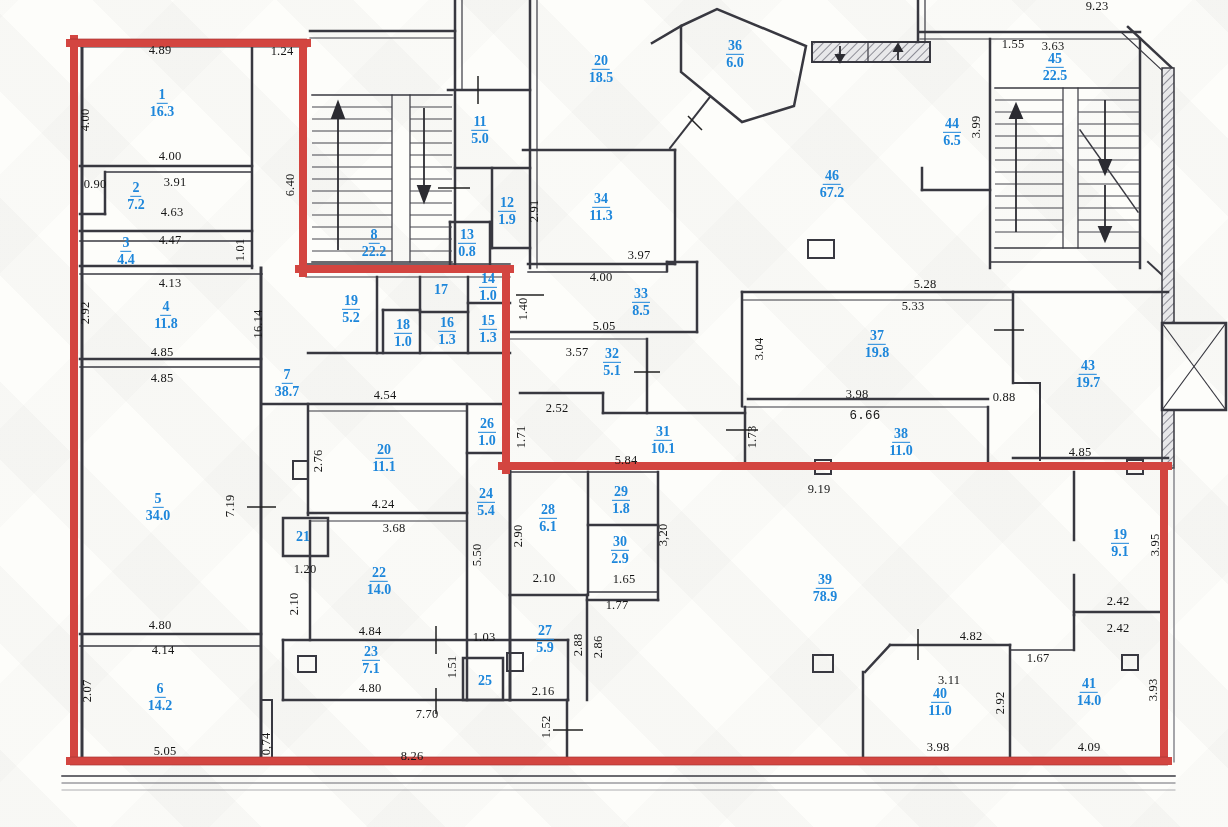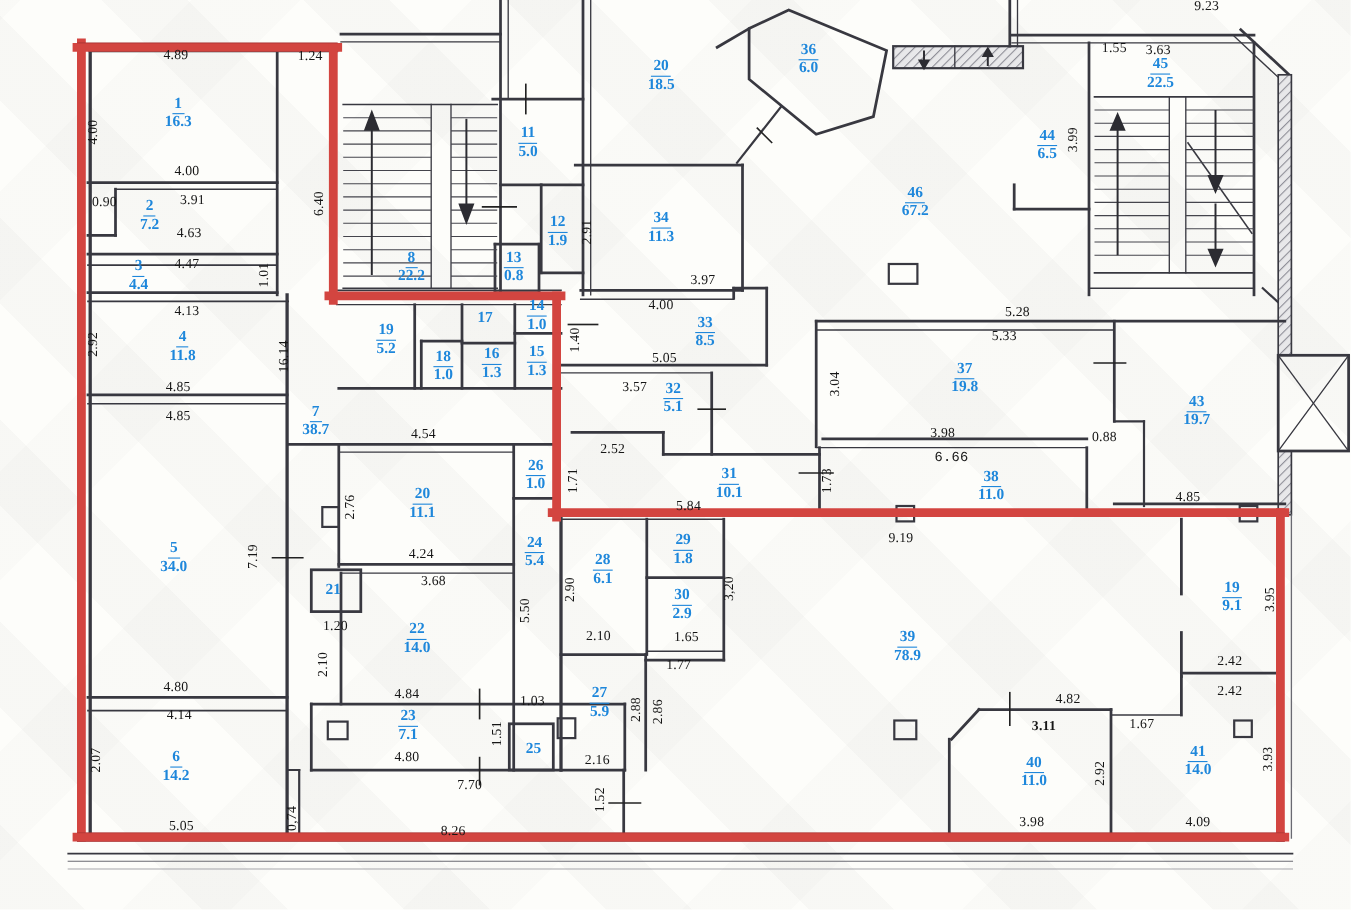--- a/index.html
+++ b/index.html
@@ -379,21 +379,21 @@
       <div class="dim v" style="left: 318px; top: 461px;">2.76</div>
       <div class="dim" style="left: 385px; top: 395px;">4.54</div>
       <div class="dim v" style="left: 477px; top: 555px;">5.50</div>
       <div class="dim v" style="left: 518px; top: 536px;">2.90</div>
       <div class="dim" style="left: 544px; top: 578px;">2.10</div>
       <div class="dim" style="left: 624px; top: 579px;">1.65</div>
       <div class="dim" style="left: 617px; top: 605px;">1.77</div>
       <div class="dim v" style="left: 663px; top: 535px;">3,20</div>
       <div class="dim" style="left: 819px; top: 489px;">9.19</div>
       <div class="dim" style="left: 971px; top: 636px;">4.82</div>
-      <div class="dim" style="left: 949px; top: 660px; font-weight: bold;">3.11</div>
+      <div class="dim" style="left: 949px; top: 680px;">3.11</div>
       <div class="dim" style="left: 1038px; top: 658px;">1.67</div>
       <div class="dim v" style="left: 1000px; top: 703px;">2.92</div>
       <div class="dim" style="left: 938px; top: 747px;">3.98</div>
       <div class="dim" style="left: 1089px; top: 747px;">4.09</div>
       <div class="dim" style="left: 1118px; top: 601px;">2.42</div>
       <div class="dim" style="left: 1118px; top: 628px;">2.42</div>
       <div class="dim v" style="left: 1153px; top: 690px;">3.93</div>
       <div class="dim v" style="left: 1155px; top: 545px;">3.95</div>
       <div class="dim" style="left: 1080px; top: 452px;">4.85</div>
       <div class="dim" style="left: 1004px; top: 397px;">0.88</div>

